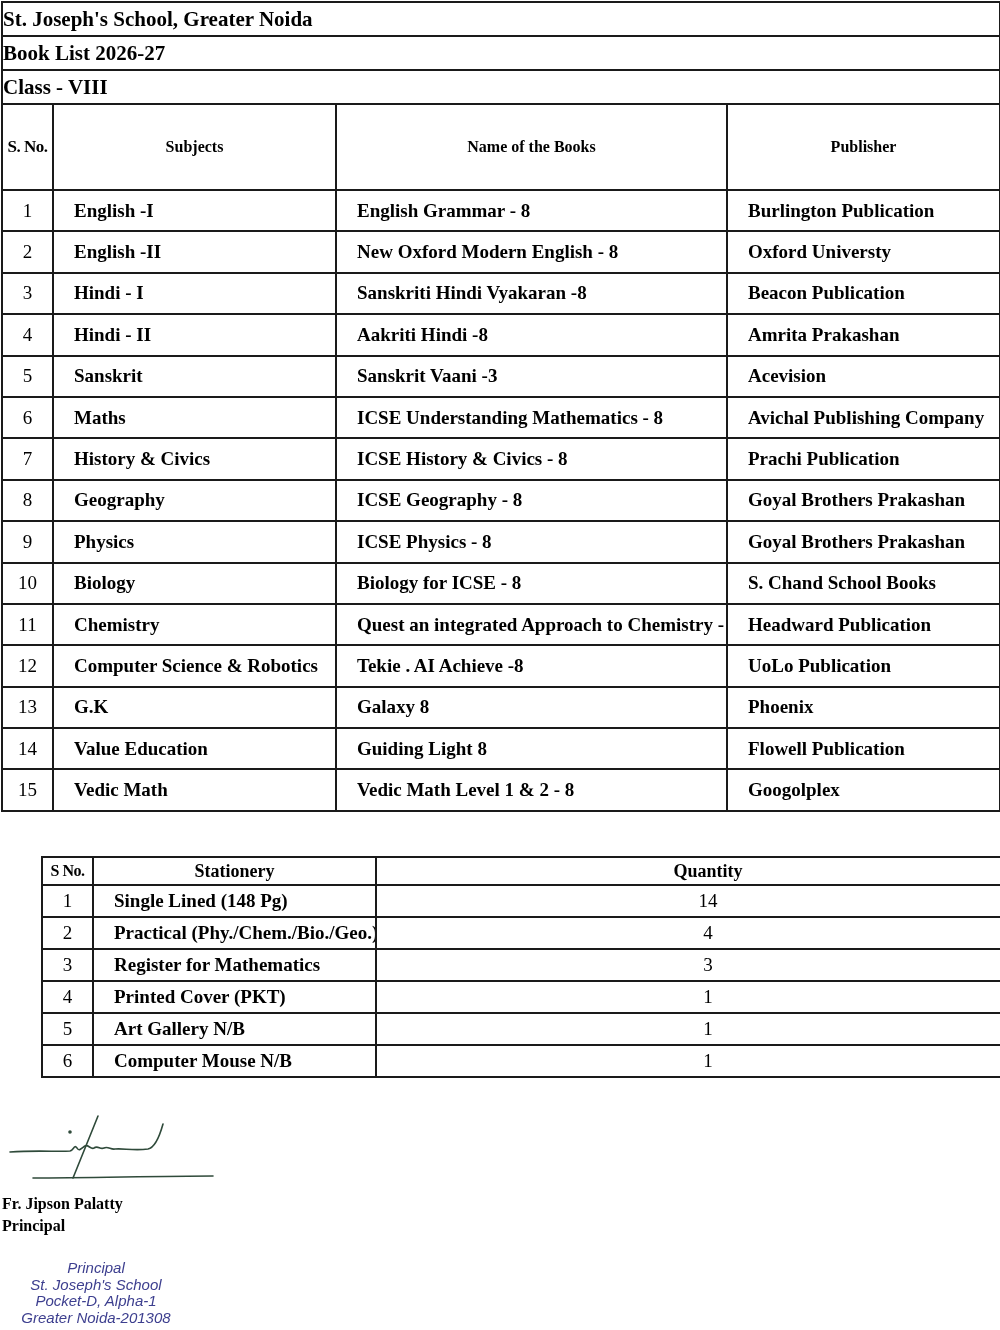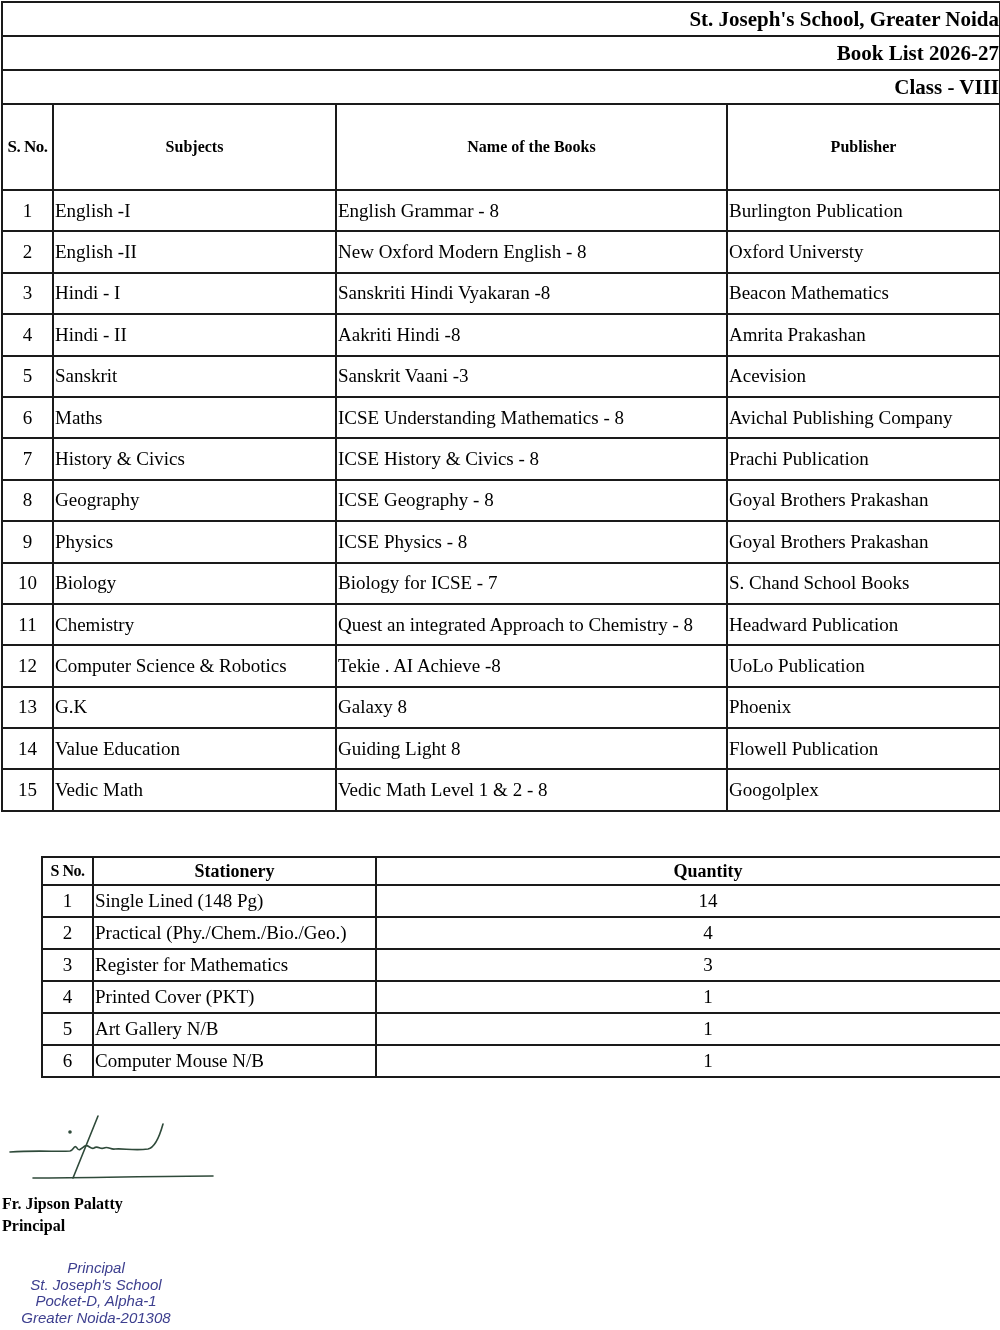--- a/index.html
+++ b/index.html
@@ -1,25 +1,25 @@
 <!DOCTYPE html>
 <html><head>
   <meta charset="utf-8">
   <style>
     html, body { margin: 0; padding: 0; background: #ffffff; }
     body { width: 1000px; height: 1330px; position: relative; overflow: hidden; font-family: "Liberation Serif", serif; color: #000; }
     table { border-collapse: collapse; position: absolute; left: 1px; table-layout: fixed; }
     td, th { border: 2px solid #1a1a1a; padding: 0; }
     #book-table { top: 1px; width: 998px; }
-    .banner { height: 32px; text-align: right; font-weight: bold; font-size: 21px; padding-left: 32px; }
+    .banner { height: 32px; text-align: left; font-weight: bold; font-size: 21px; }
     .hdr th { height: 84px; font-weight: bold; font-size: 16px; }
     .hdr th.sno { font-size: 17px; letter-spacing: -0.5px; }
     .brow td { height: 39.4px; font-size: 19px; }
     .c-sno { text-align: center; }
-    .c-txt { padding-left: 1px; white-space: nowrap; overflow: hidden; }
+    .c-txt { padding-left: 20px; white-space: nowrap; overflow: hidden; font-weight: bold; }
     #stat-table { top: 856px; width: 998px; margin-left: 40px; }
     .shdr th { height: 26px; font-weight: bold; font-size: 18px; }
     .shdr th.sno { font-size: 16px; letter-spacing: -0.5px; }
     .srow td { height: 30px; font-size: 19px; }
     .c-qty { text-align: center; }
     .sig { position: absolute; left: 8px; top: 1112px; width: 210px; height: 70px; }
     .signame { position: absolute; left: 2px; top: 1193px; font-weight: bold; font-size: 16px; line-height: 22px; }
     .stamp { position: absolute; left: 3px; top: 1260px; width: 186px; text-align: center; font-family: "Liberation Sans", sans-serif; font-style: italic; color: #3d3f8f; font-size: 15px; line-height: 16.5px; }
   </style>
 </head>
@@ -59,21 +59,21 @@
       <tr class="brow">
         <td class="c-sno">2</td>
         <td class="c-txt">English -II</td>
         <td class="c-txt">New Oxford Modern English - 8</td>
         <td class="c-txt">Oxford Universty</td>
       </tr>
       <tr class="brow">
         <td class="c-sno">3</td>
         <td class="c-txt">Hindi - I</td>
         <td class="c-txt">Sanskriti Hindi Vyakaran -8</td>
-        <td class="c-txt">Beacon Mathematics</td>
+        <td class="c-txt">Beacon Publication</td>
       </tr>
       <tr class="brow">
         <td class="c-sno">4</td>
         <td class="c-txt">Hindi - II</td>
         <td class="c-txt">Aakriti Hindi -8</td>
         <td class="c-txt">Amrita Prakashan</td>
       </tr>
       <tr class="brow">
         <td class="c-sno">5</td>
         <td class="c-txt">Sanskrit</td>
@@ -100,21 +100,21 @@
       </tr>
       <tr class="brow">
         <td class="c-sno">9</td>
         <td class="c-txt">Physics</td>
         <td class="c-txt">ICSE Physics - 8</td>
         <td class="c-txt">Goyal Brothers Prakashan</td>
       </tr>
       <tr class="brow">
         <td class="c-sno">10</td>
         <td class="c-txt">Biology</td>
-        <td class="c-txt">Biology for ICSE - 7</td>
+        <td class="c-txt">Biology for ICSE - 8</td>
         <td class="c-txt">S. Chand School Books</td>
       </tr>
       <tr class="brow">
         <td class="c-sno">11</td>
         <td class="c-txt">Chemistry</td>
         <td class="c-txt">Quest an integrated Approach to Chemistry - 8</td>
         <td class="c-txt">Headward Publication</td>
       </tr>
       <tr class="brow">
         <td class="c-sno">12</td>

